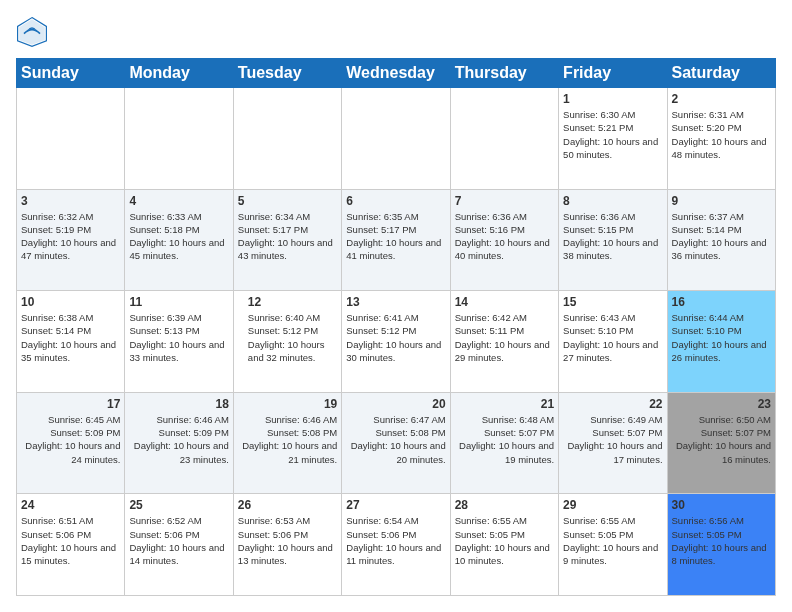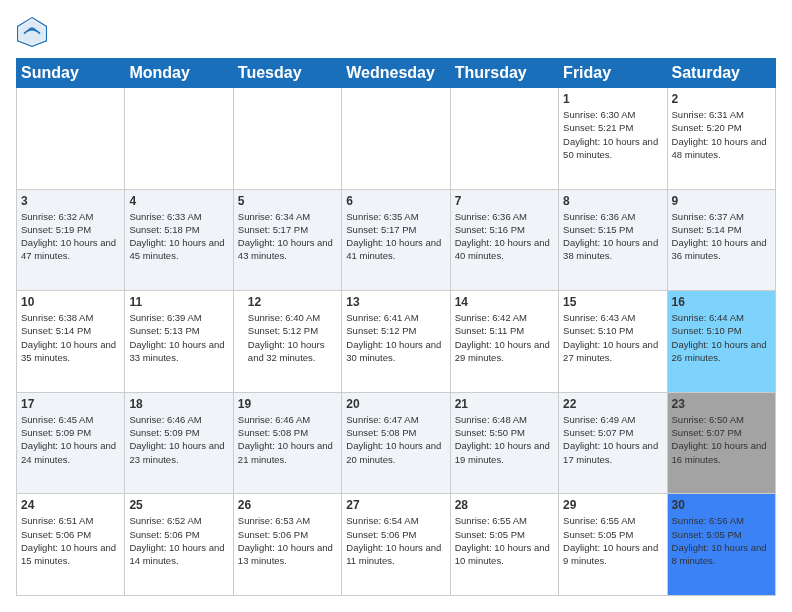--- a/index.html
+++ b/index.html
@@ -91,21 +91,21 @@
     }
     .day-info {
       font-size: 9.5px;
       line-height: 1.4;
       color: #333;
     }
     .empty { background: #fff !important; }
     .row1 td { height: 70px; }
     .row2 td { height: 70px; }
     .row3 td { height: 70px; margin-top: 9px; }
-    .row4 td { height: 70px; }
+    .row4 td { height: 70px; text-align: right; }
     .row5 td { height: 70px; }
   </style>
 </head>
 <body>
 
 <div class="page">
   <div class="header">
     <div class="logo">
       <svg class="logo-icon" viewBox="0 0 40 40">
         <polygon points="20,4 36,14 36,30 20,36 4,30 4,14" fill="#1a6fba" opacity="0.15"></polygon>
@@ -285,21 +285,21 @@
           <td style="background: rgb(240, 244, 248);">
             <span class="day-number">20</span>
             <div class="day-info">Sunrise: 6:47 AM
 Sunset: 5:08 PM
 Daylight: 10 hours
 and 20 minutes.</div>
           </td>
           <td style="background: rgb(240, 244, 248);">
             <span class="day-number">21</span>
             <div class="day-info">Sunrise: 6:48 AM
-Sunset: 5:50 PM
+Sunset: 5:07 PM
 Daylight: 10 hours
 and 19 minutes.</div>
           </td>
           <td style="background: rgb(240, 244, 248);">
             <span class="day-number">22</span>
             <div class="day-info">Sunrise: 6:49 AM
 Sunset: 5:07 PM
 Daylight: 10 hours
 and 17 minutes.</div>
           </td>

